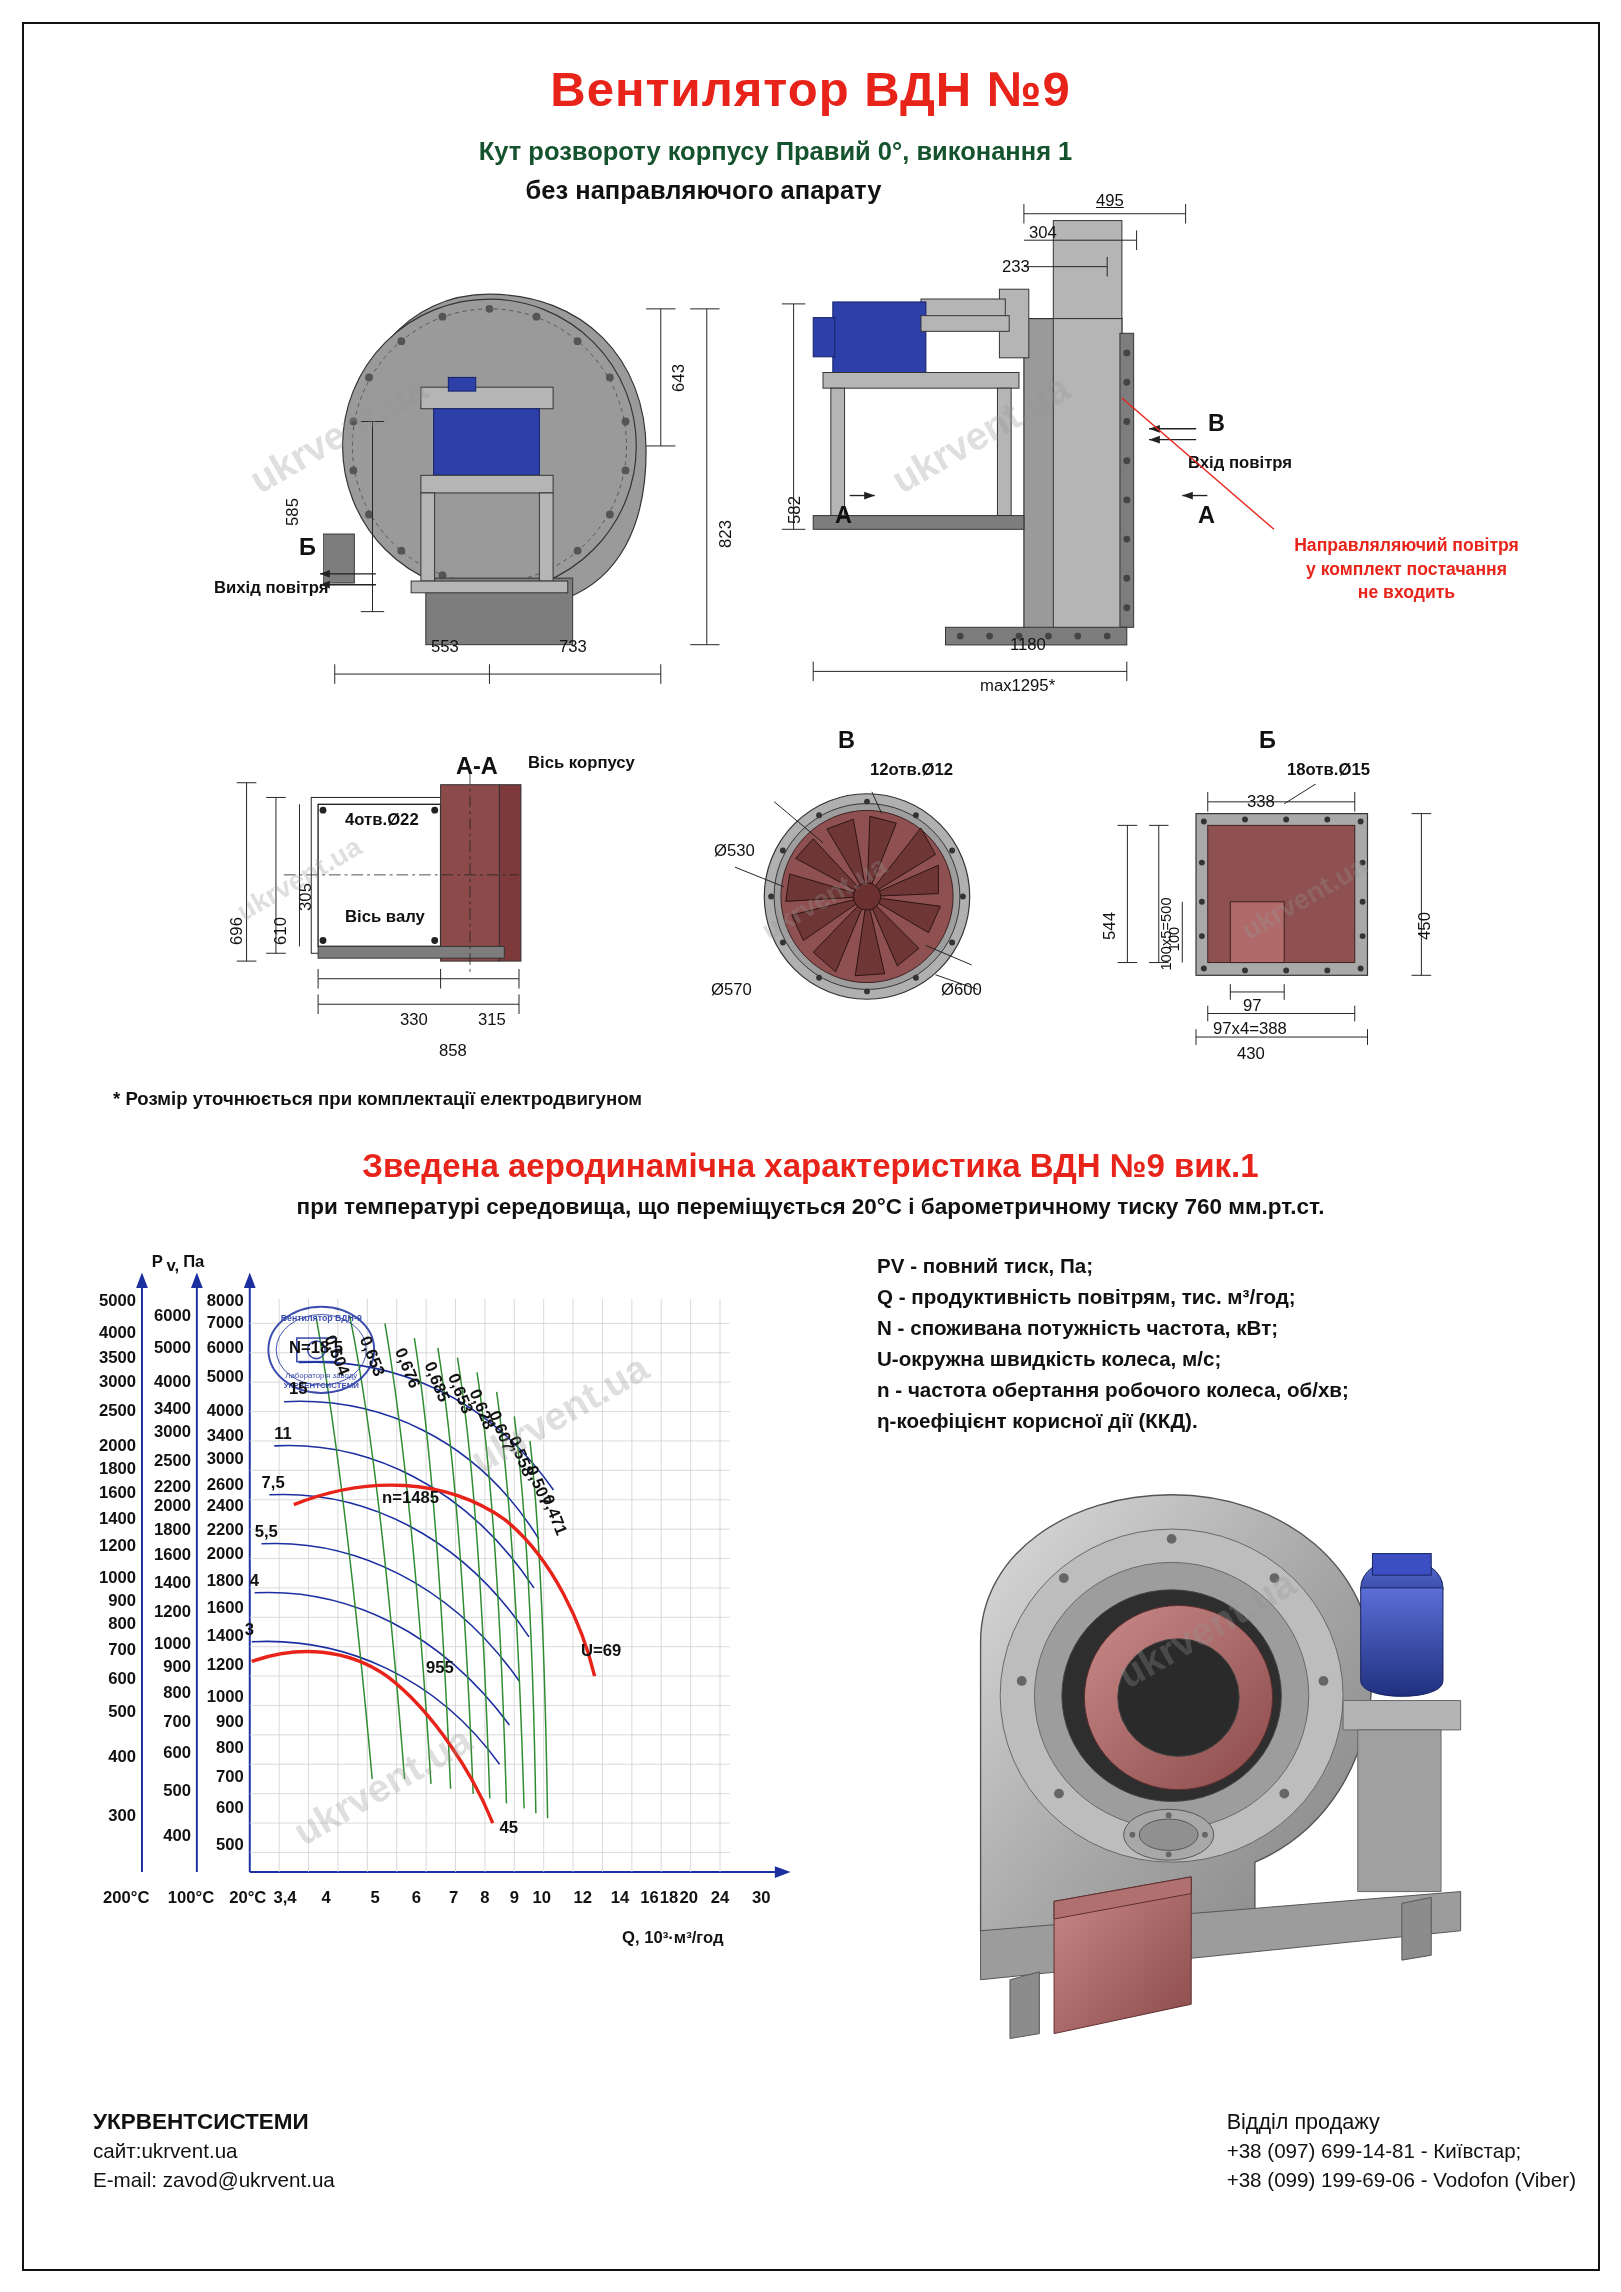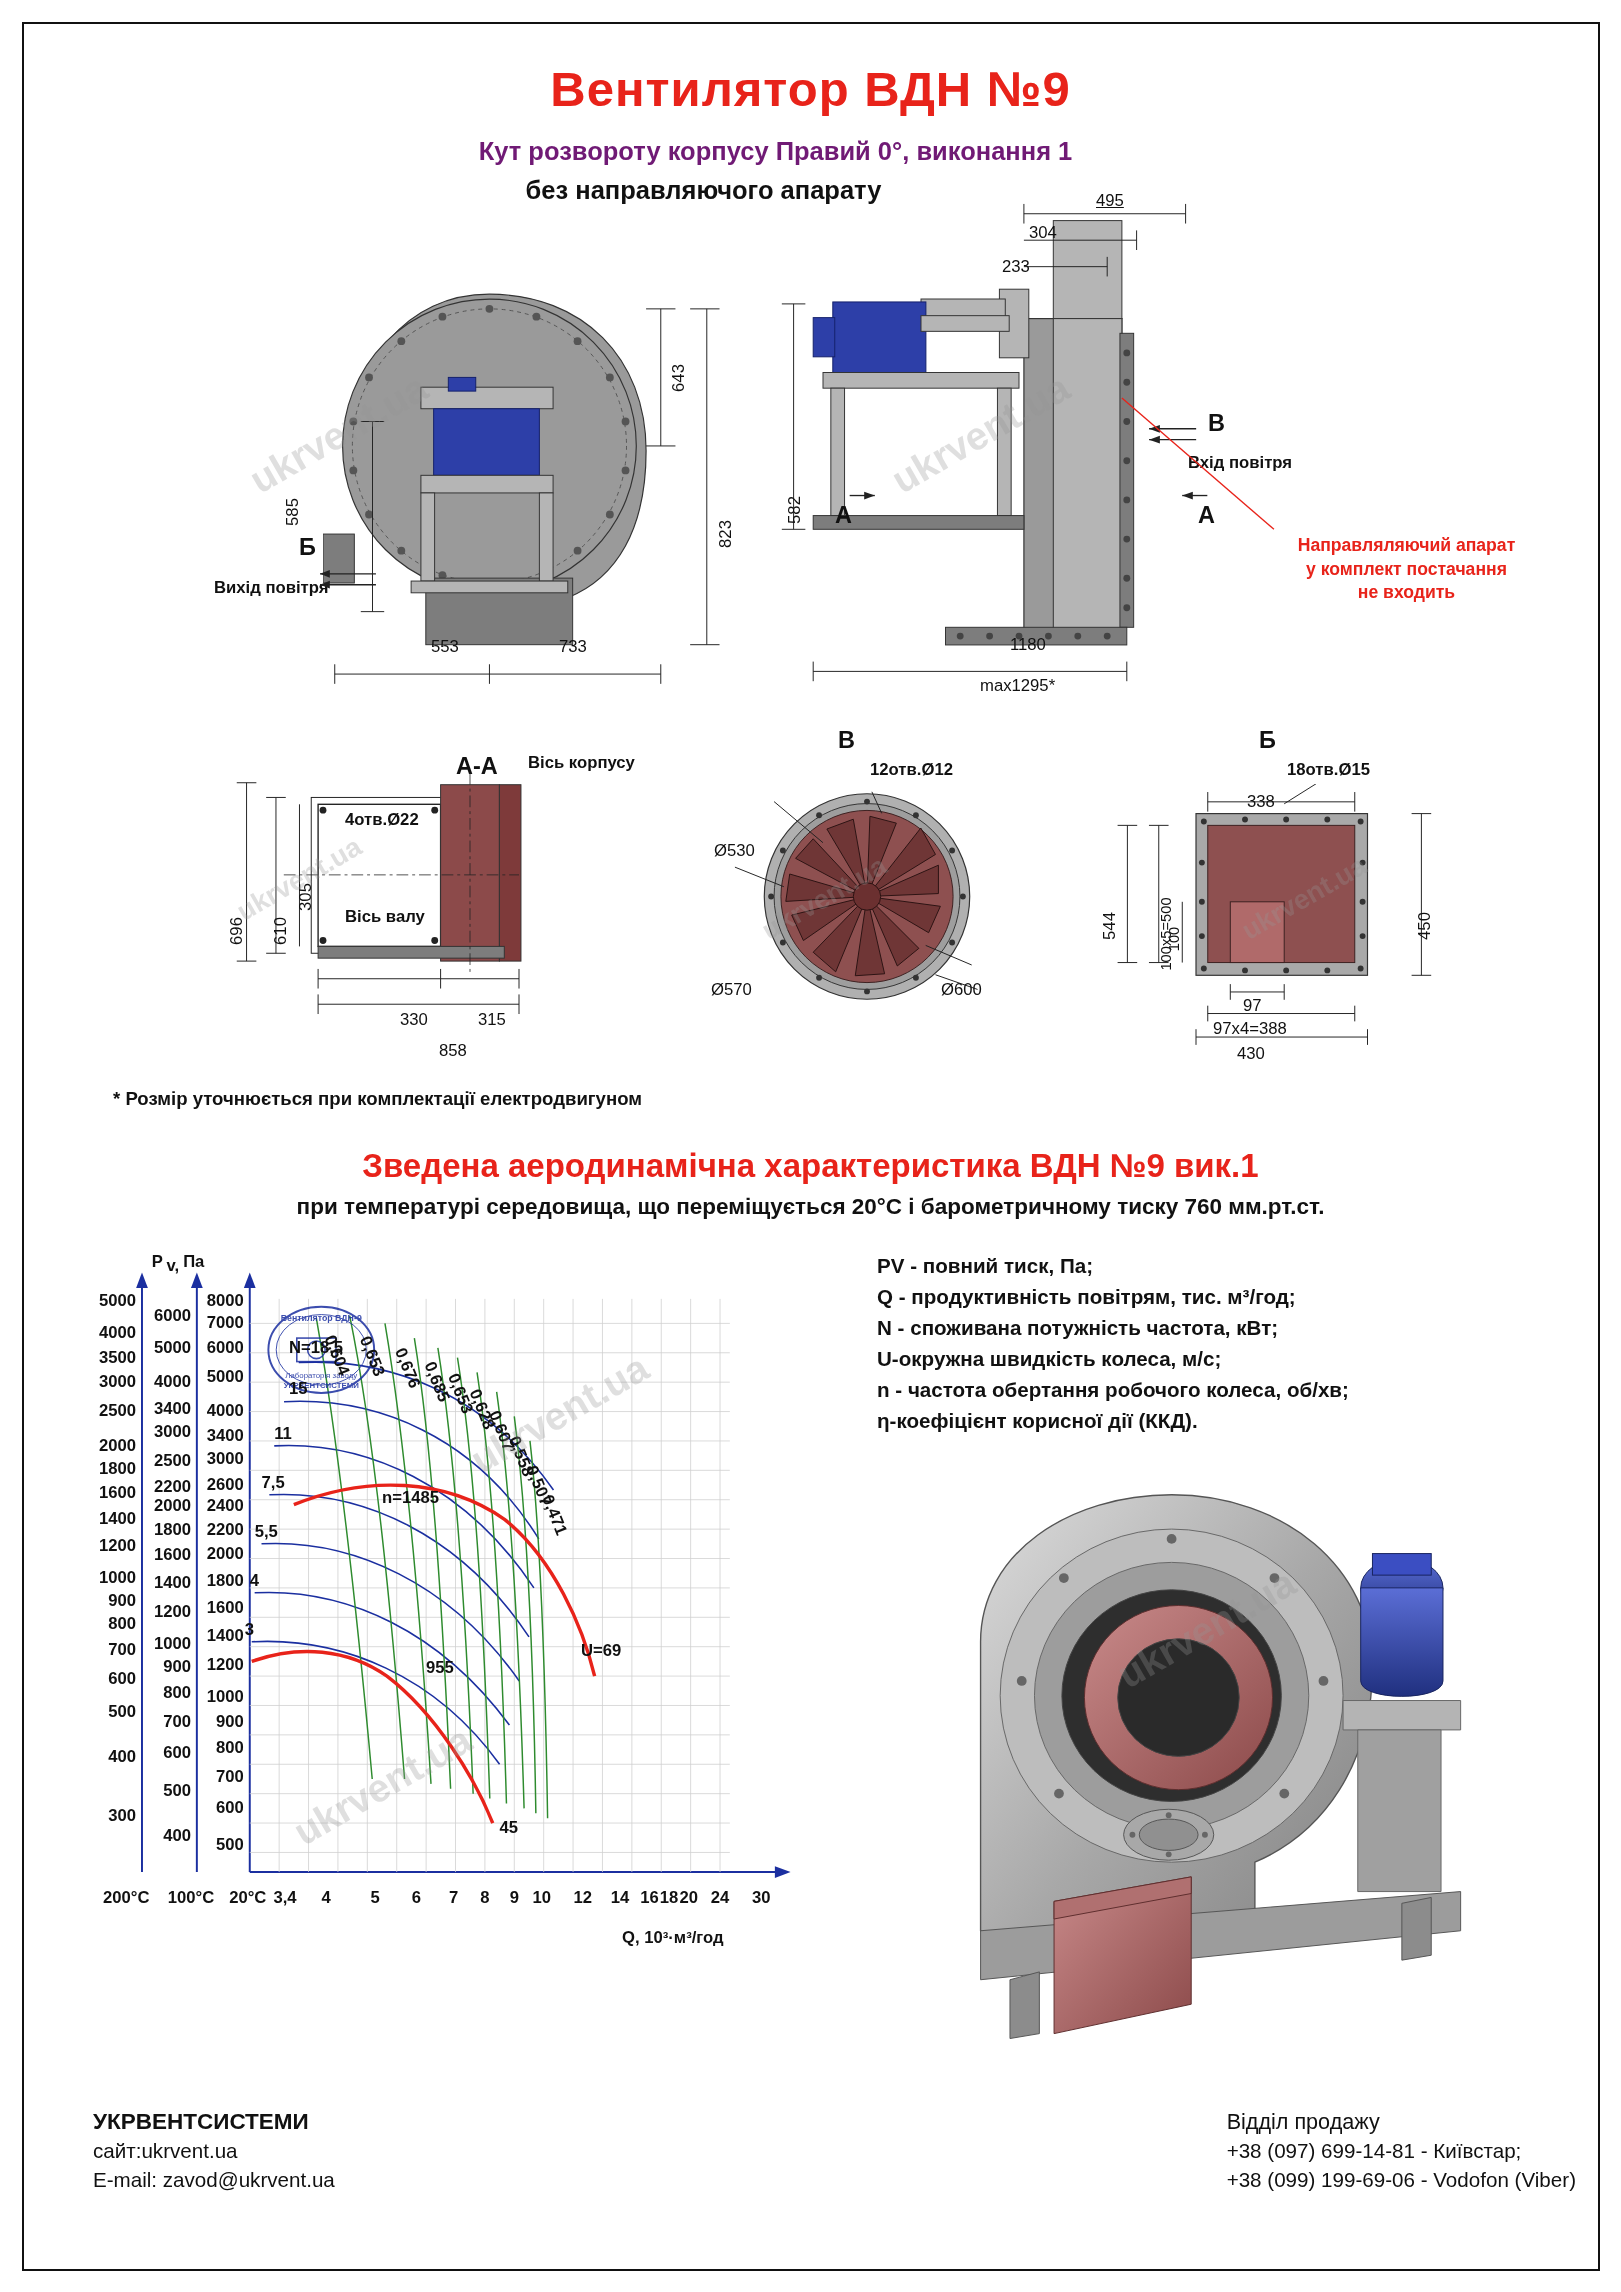--- a/index.html
+++ b/index.html
@@ -14,21 +14,21 @@
   .page{position:absolute;left:0;top:0;width:1621px;height:2293px;padding-left:48px;}
   .frame{position:absolute;left:21.6px;top:21.6px;width:1578px;height:2249px;border:2px solid #111;box-sizing:border-box;}
 
   
   .title-main{
     position:absolute;left:0;top:61px;width:1621px;text-align:center;
     font-size:49px;font-weight:bold;color:#e8231a;letter-spacing:1px;
   }
   .subtitle1{
     position:absolute;left:0;top:137px;width:1551px;text-align:center;
-    font-size:25.5px;font-weight:bold;color:#701a75;
+    font-size:25.5px;font-weight:bold;color:#14532d;
   }
   .subtitle2{
     position:absolute;left:0;top:176px;width:1407px;text-align:center;
     font-size:25.5px;font-weight:bold;color:#111;
   }
   .title-chart{
     position:absolute;left:0;top:1147px;width:1621px;text-align:center;
     font-size:33px;font-weight:bold;color:#e8231a;
   }
   .subtitle-chart{
@@ -245,21 +245,21 @@
     <line x1="0" y1="14" x2="26" y2="14" stroke="#222" stroke-width="1.4"></line>
     <polygon points="26,14 15,10 15,18" fill="#222"></polygon>
     <line x1="370" y1="14" x2="344" y2="14" stroke="#222" stroke-width="1.4"></line>
     <polygon points="344,14 355,10 355,18" fill="#222"></polygon>
   </svg>
 
   <svg class="draw" style="left:1117px;top:392px;" width="255" height="157" viewBox="0 0 260 160">
     <polyline class="redln" points="5,6 160,140"></polyline>
   </svg>
   <div class="red-note" style="left:1245px;top:534px;width:323px;">
-    <div>Направляляючий апарат</div>
+    <div>Направляляючий повітря</div>
     <div>у комплект постачання</div>
     <div>не входить</div>
   </div>
 
   <div class="lbl b big" style="left:420px;top:753px;margin-left:36px;">А-А</div>
   <svg class="draw" style="left:225px;top:765px;" width="392" height="255" viewBox="0 0 400 260">
     <rect x="95" y="40" width="125" height="145" fill="#fff" stroke="#222" stroke-width="1.4"></rect>
     <rect x="88" y="33" width="139" height="159" fill="none" stroke="#222" stroke-width="1"></rect>
     <rect x="220" y="20" width="60" height="180" class="maroon"></rect>
     <rect x="280" y="20" width="22" height="180" class="maroon2"></rect>

